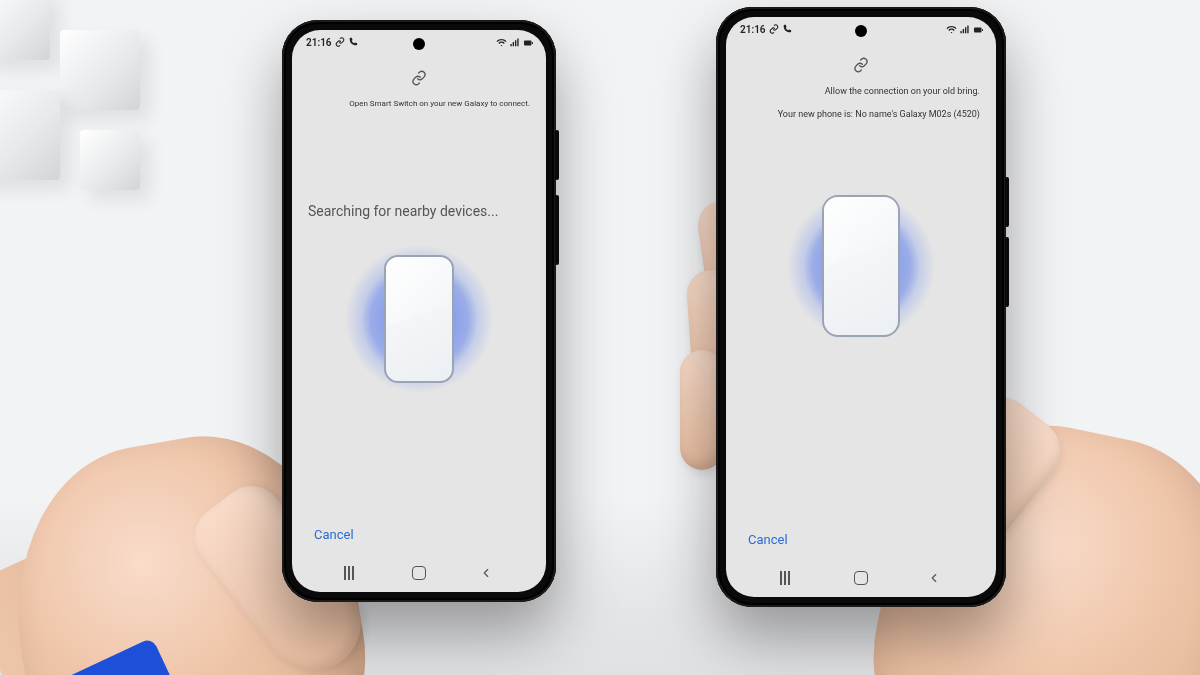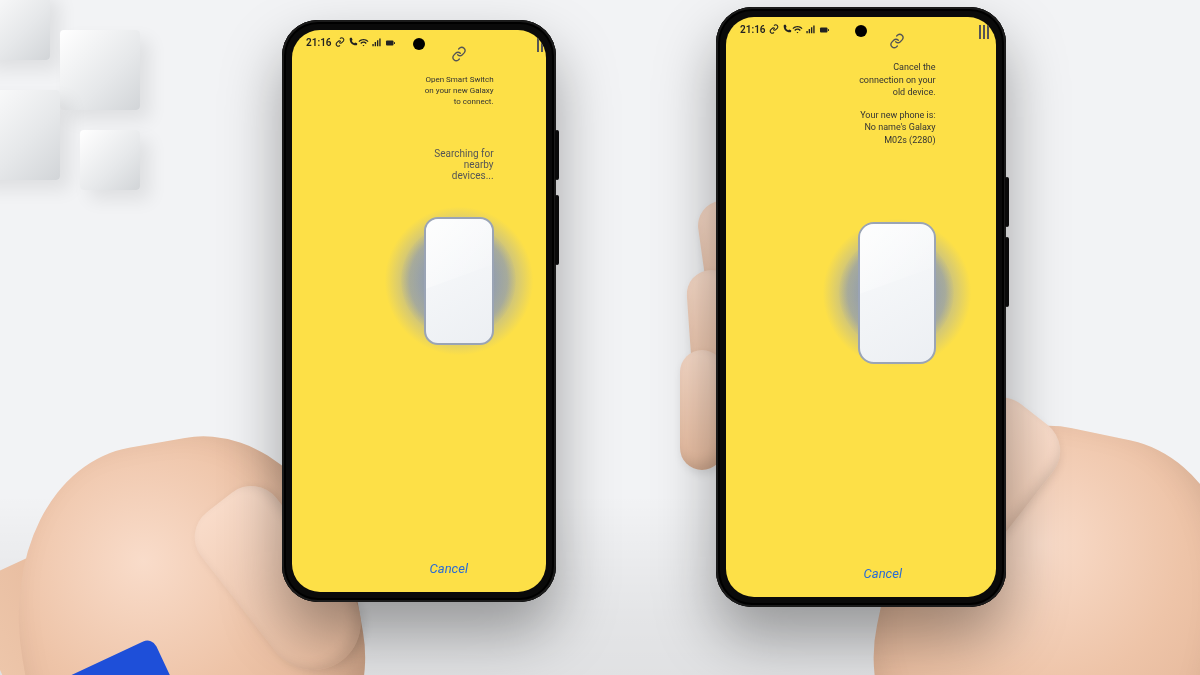--- a/index.html
+++ b/index.html
@@ -123,25 +123,26 @@
     border-radius:3px;
   }
   .phone.left .side-btn.pwr{ right:-3px; top:110px; width:4px; height:50px;}
   .phone.left .side-btn.vol{ right:-3px; top:175px; width:4px; height:70px;}
   .phone.right .side-btn.pwr{ right:-3px; top:170px; width:4px; height:50px;}
   .phone.right .side-btn.vol{ right:-3px; top:230px; width:4px; height:70px;}
 
   .screen {
     width: 100%;
     height: 100%;
-    background: #fde047;
+    background: #e5e5e5;
     border-radius: 28px;
     position: relative;
     overflow: hidden;
     display: flex;
+    flex-direction: column;
   }
 
   .camera-hole {
     position: absolute;
     top: 8px; left: 50%; transform: translateX(-50%);
     width: 12px; height: 12px;
     background: #000;
     border-radius: 50%;
     z-index: 20;
   }
@@ -190,24 +191,24 @@
     text-align: right;
     font-size: 8px;
     color:#333;
     line-height:1.4;
     margin-bottom:6px;
   }
   .phone.right .subtitle{ font-size:9px;}
   .phone.right .body-text{ font-size:9px; margin-top:4px;}
 
   .search-status{
-    text-align:right;
-    font-size:10px;
+    text-align:left;
+    font-size:14px;
     color:#555;
-    margin-top:34px;
+    margin-top:88px;
     margin-bottom:10px;
   }
 
   .radar-wrap{
     height:180px;
     position:relative;
     display:flex;
     align-items:center;
     justify-content:center;
   }
@@ -240,21 +241,20 @@
   .bottom-bar{
     padding:6px 2px 8px 2px;
   }
   .cancel-btn{
     color:#2a6bd4;
     font-size:13px;
     font-weight:400;
     padding:8px 4px;
     display:inline-block;
     cursor:pointer;
-    font-style:italic;
   }
 
   .navbar{
     height:34px;
     display:flex;
     align-items:center;
     justify-content:space-around;
     padding:0 26px 4px 26px;
   }
   .nav-btn{
@@ -438,22 +438,22 @@
         </div>
       </div>
 
       <div class="app">
         <div class="link-icon">
           <svg viewBox="0 0 24 24" width="16" height="16" fill="none" stroke="#555" stroke-width="2" stroke-linecap="round">
               <path d="M10 13a5 5 0 0 0 7 0l3-3a5 5 0 0 0-7-7l-1.5 1.5"></path>
               <path d="M14 11a5 5 0 0 0-7 0l-3 3a5 5 0 0 0 7 7l1.5-1.5"></path>
             </svg>
         </div>
-        <div class="subtitle">Cancel the connection on your old device.</div>
-        <div class="body-text">Your new phone is: No name's Galaxy M02s (2280)</div>
+        <div class="subtitle">Allow the connection on your old bring.</div>
+        <div class="body-text">Your new phone is: No name's Galaxy M02s (4520)</div>
 
         <div class="radar-wrap">
           <div class="pulse"></div>
           <div class="pulse p2"></div>
           <div class="device-outline"></div>
         </div>
 
         <div style="flex:1"></div>
         <div class="bottom-bar">
           <span class="cancel-btn">Cancel</span>

